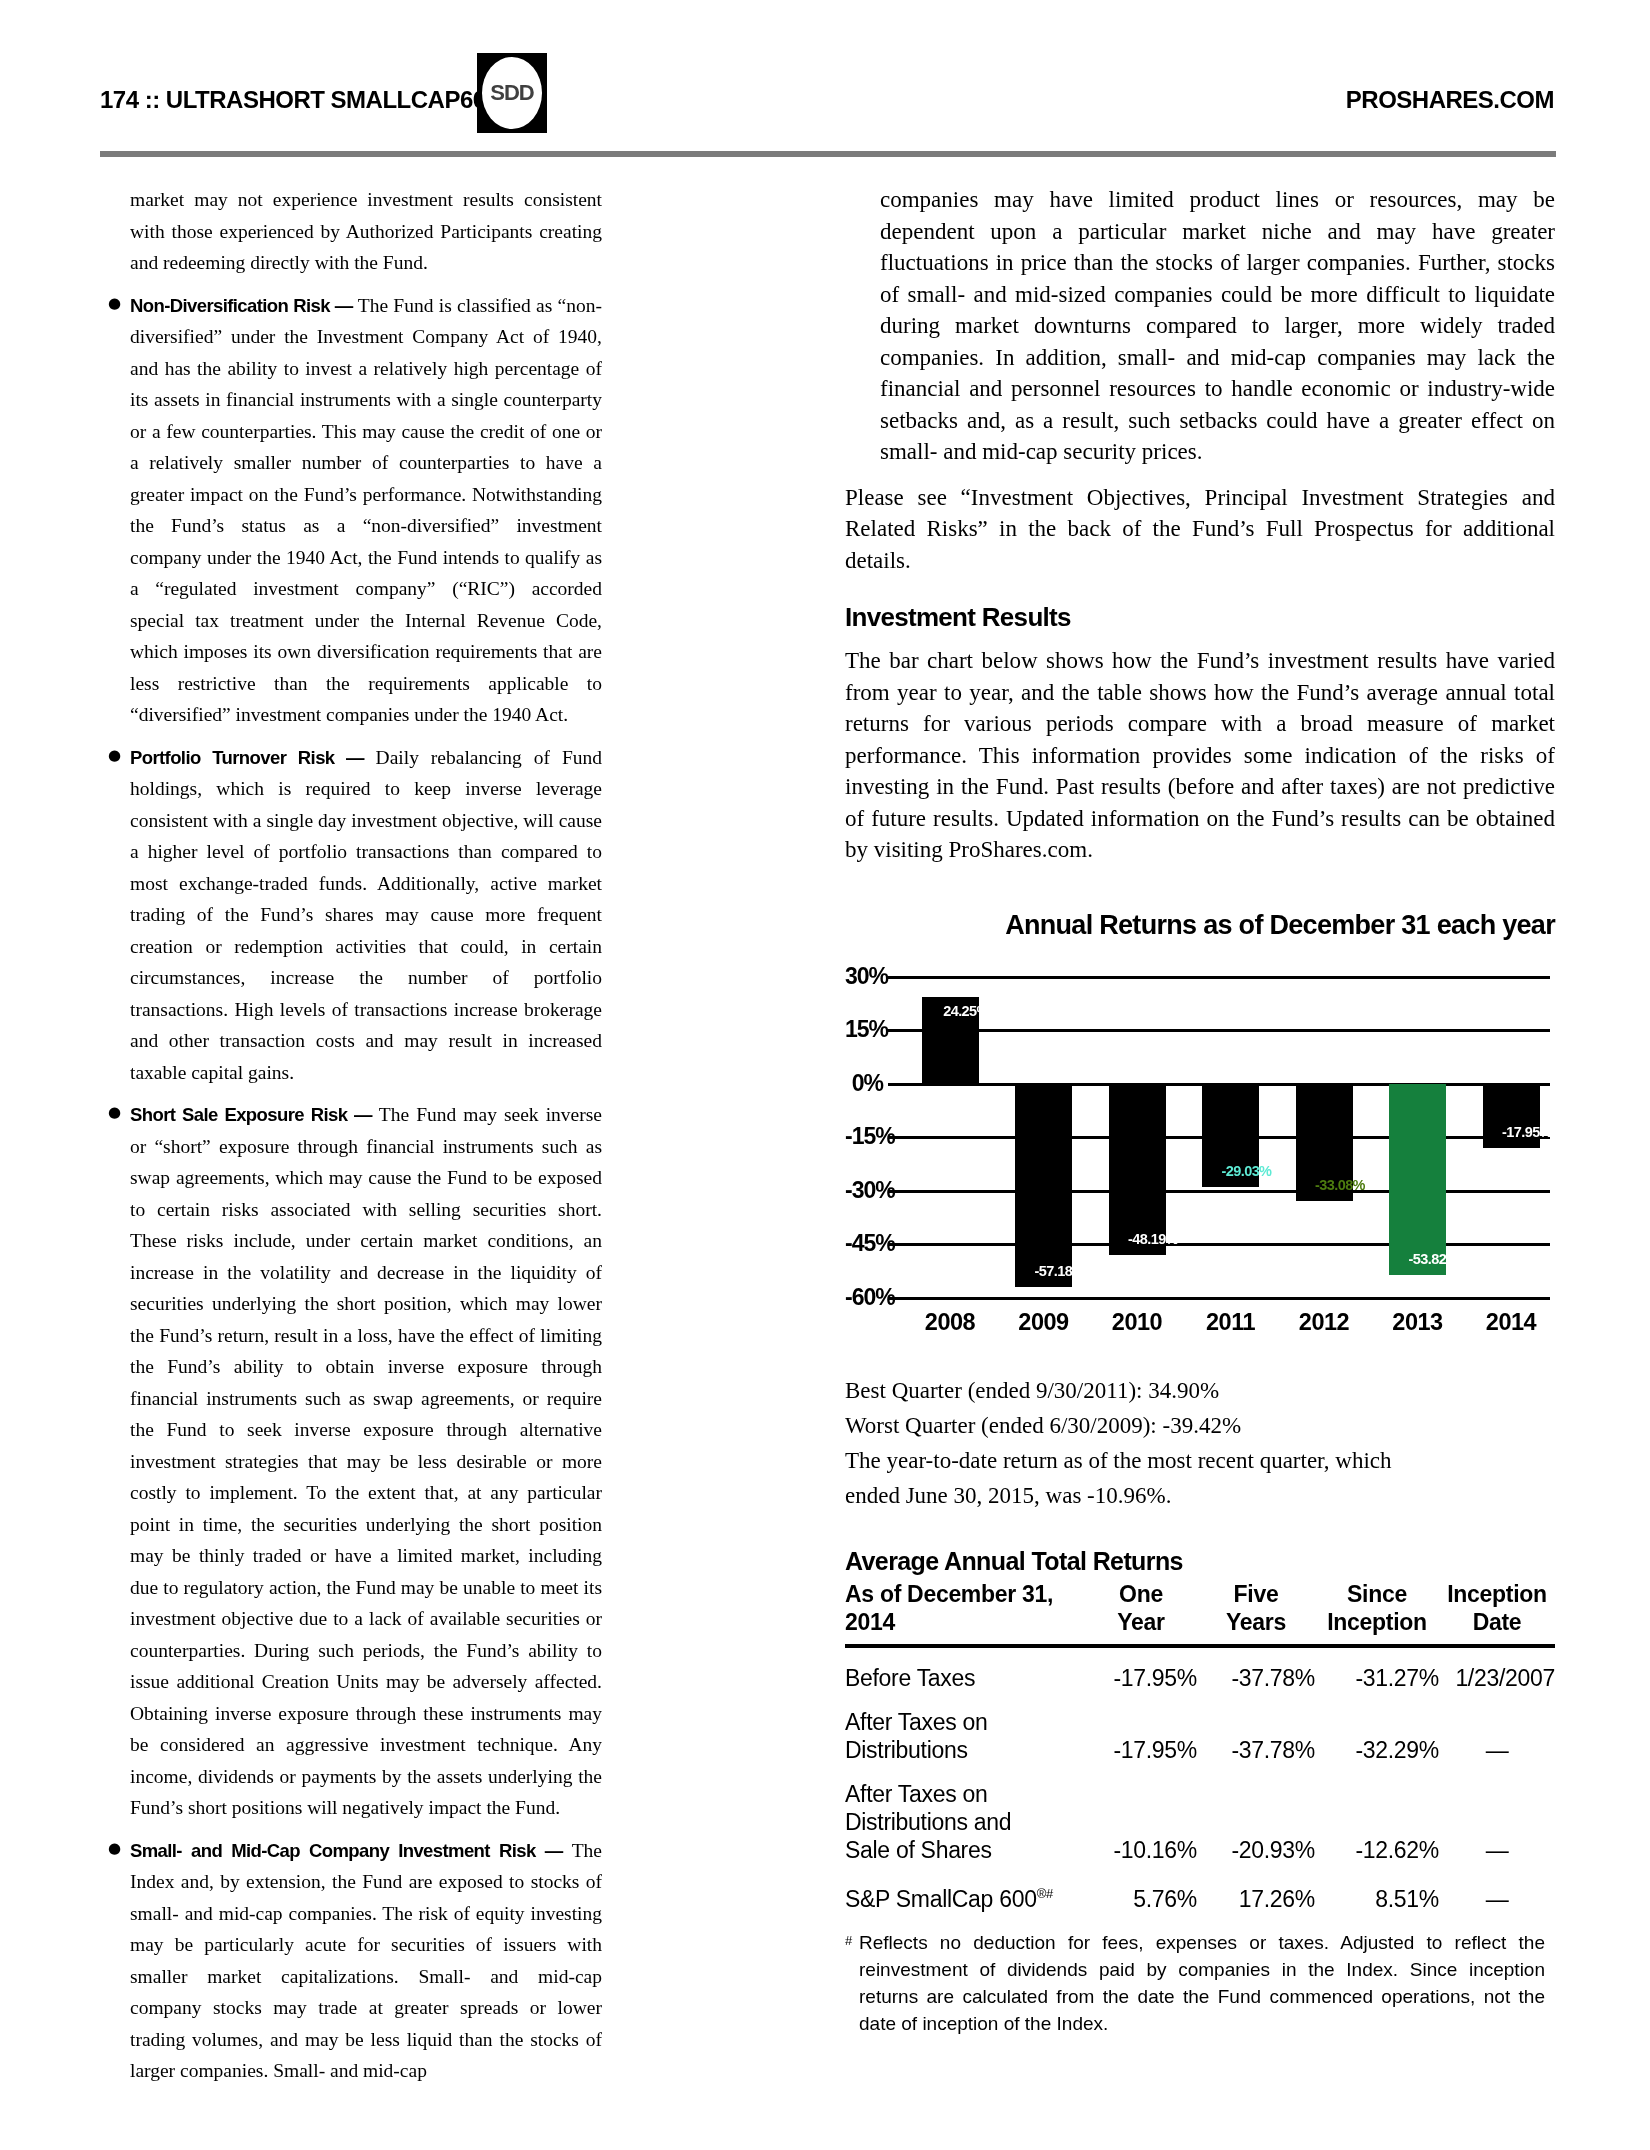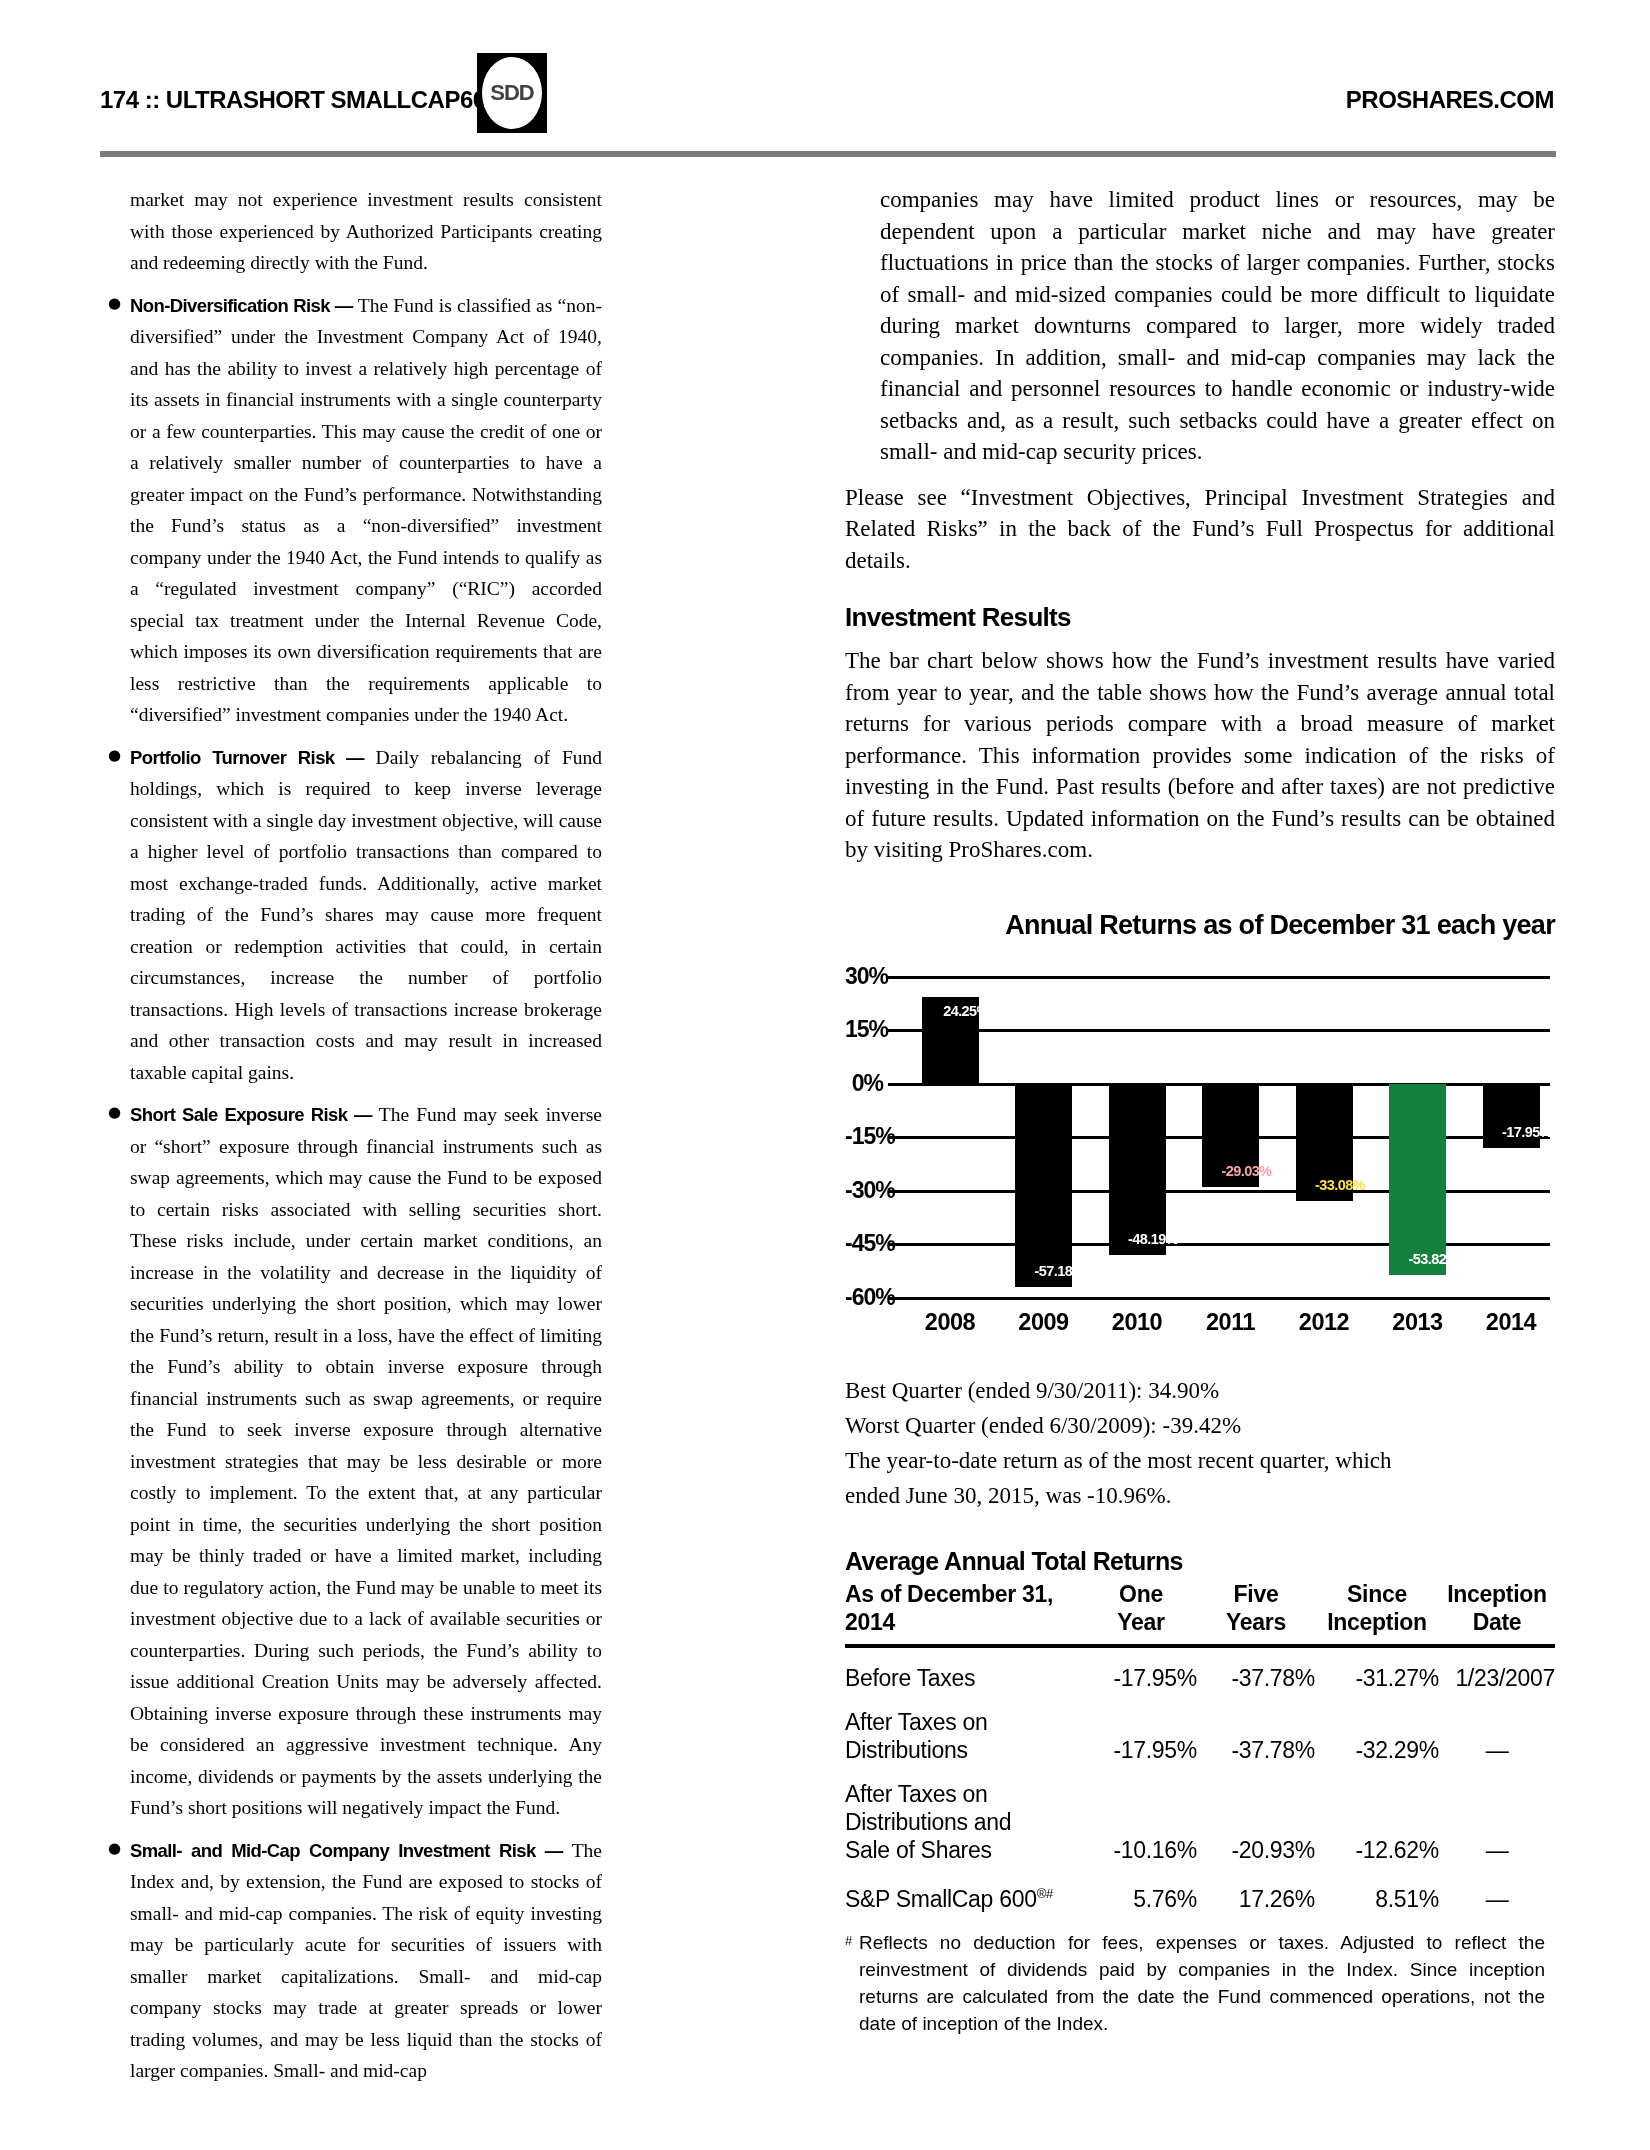--- a/index.html
+++ b/index.html
@@ -127,25 +127,25 @@
         <div class="xtick" style="left: 60px; top: 354.003px;">2008</div>
         <div class="bar" style="left: 170px; width: 57px; top: 129.001px; height: 203.944px; background: rgb(0, 0, 0);">
           <span class="bar-label" style="color: rgb(255, 255, 255); bottom: 8px;">-57.18%</span>
         </div>
         <div class="xtick" style="left: 153.5px; top: 354.003px;">2009</div>
         <div class="bar" style="left: 263.5px; width: 57px; top: 129.001px; height: 171.879px; background: rgb(0, 0, 0);">
           <span class="bar-label" style="color: rgb(255, 255, 255); bottom: 8px;">-48.19%</span>
         </div>
         <div class="xtick" style="left: 247px; top: 354.003px;">2010</div>
         <div class="bar" style="left: 357px; width: 57px; top: 129.001px; height: 103.541px; background: rgb(0, 0, 0);">
-          <span class="bar-label" style="color: #fca5a5; bottom: 8px;">-29.03%</span>
+          <span class="bar-label" style="color: #5eead4; bottom: 8px;">-29.03%</span>
         </div>
         <div class="xtick" style="left: 340.5px; top: 354.003px;">2011</div>
         <div class="bar" style="left: 450.5px; width: 57px; top: 129.001px; height: 117.986px; background: rgb(0, 0, 0);">
-          <span class="bar-label" style="color: #fde047; bottom: 8px;">-33.08%</span>
+          <span class="bar-label" style="color: #4d7c0f; bottom: 8px;">-33.08%</span>
         </div>
         <div class="xtick" style="left: 434px; top: 354.003px;">2012</div>
         <div class="bar" style="left: 544px; width: 57px; top: 129.001px; height: 191.96px; background: #15803d;">
           <span class="bar-label" style="color: rgb(255, 255, 255); bottom: 8px;">-53.82%</span>
         </div>
         <div class="xtick" style="left: 527.5px; top: 354.003px;">2013</div>
         <div class="bar" style="left: 637.5px; width: 57px; top: 129.001px; height: 64.0223px; background: rgb(0, 0, 0);">
           <span class="bar-label" style="color: rgb(255, 255, 255); bottom: 8px;">-17.95%</span>
         </div>
         <div class="xtick" style="left: 621px; top: 354.003px;">2014</div>

